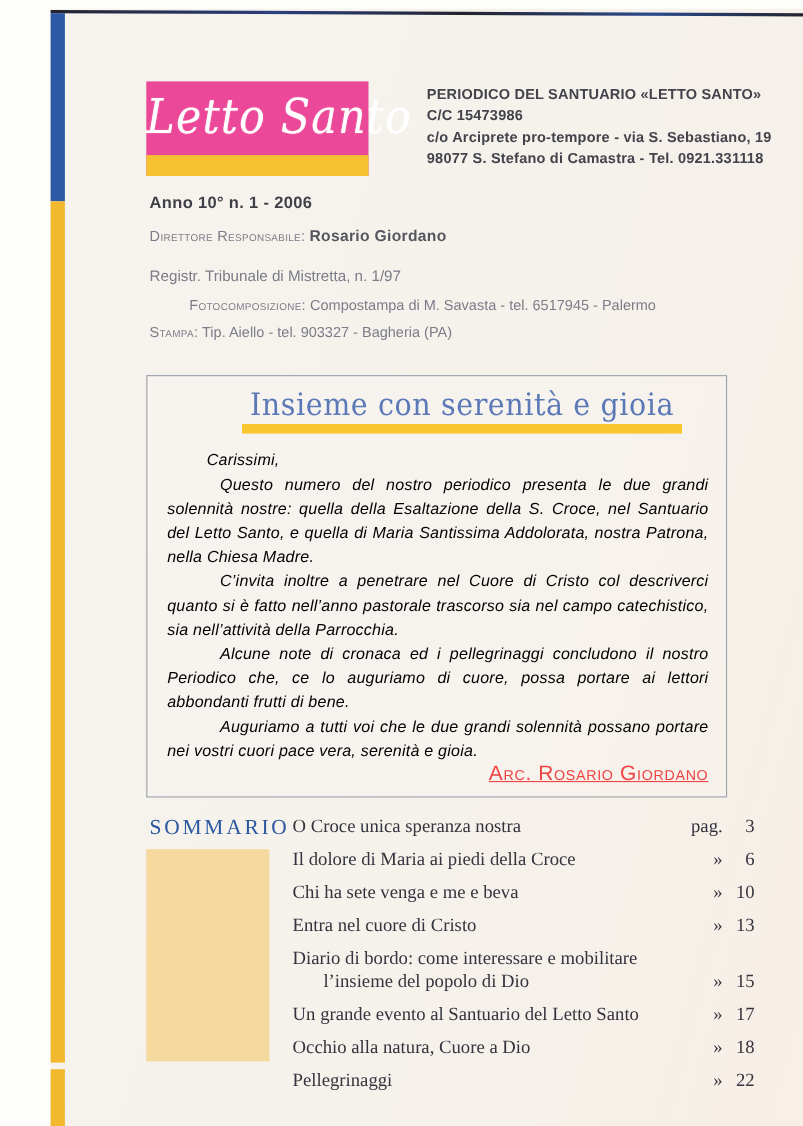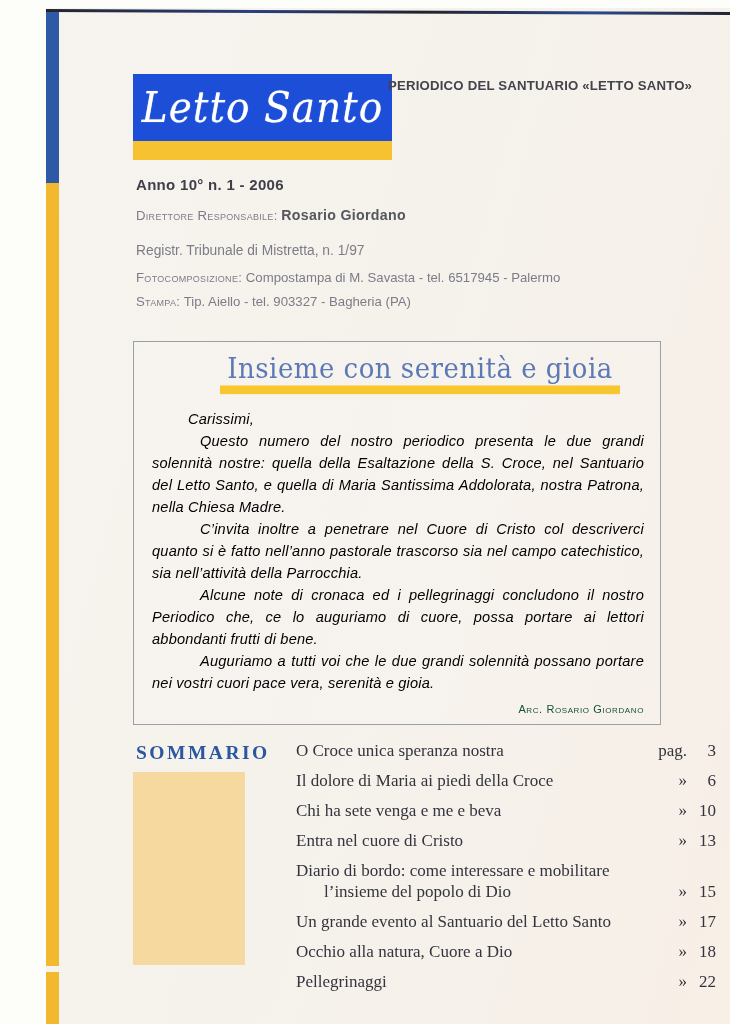--- a/index.html
+++ b/index.html
@@ -19,22 +19,22 @@
     background:linear-gradient(90deg,#23232d 0%,#2b3f7e 30%,#23232d 55%,#2a4a8c 80%,#23232d 100%);
     transform:rotate(0.25deg); transform-origin:left top;
   }
   .stripe { position:absolute; left:46px; width:13px; }
   .stripe-blue   { top:12px;  height:171px; background:#2e5aa5; }
   .stripe-yellow { top:183px; height:783px; background:#f2b92e; }
   .stripe-yellow2{ top:972px; height:52px;  background:#f2b92e; }
 
   
   .logo-box {
-    position:absolute; left:133px; top:74px; width:259px; height:86px;
-    background:#1d4ed8;
+    position:absolute; left:133px; top:74px; width:202px; height:86px;
+    background:#ec4899;
   }
   .logo-yellow { position:absolute; left:0; bottom:0; width:100%; height:19px; background:#f7c231; }
   .logo-text {
     position:absolute; left:0; top:8px; width:100%;
     text-align:center; white-space:nowrap;
     font-family:"DejaVu Serif", serif; font-style:italic;
     font-size:39px; color:#ffffff; letter-spacing:1px;
     transform:scaleY(1.12); transform-origin:top center;
     text-shadow:0 0 1px rgba(255,255,255,.6);
   }
@@ -46,21 +46,21 @@
   
   .issue {
     position:absolute; left:136px; top:176px;
     font-size:15px; font-weight:bold; color:#3f3f47; letter-spacing:.3px;
   }
   .imprint-line { position:absolute; left:136px; color:#7c7c88; font-size:13.2px; }
   .sc { font-variant:small-caps; letter-spacing:.3px; }
   .dir-line  { top:207px; }
   .dir-name  { font-weight:bold; color:#56565f; font-size:14.2px; letter-spacing:.3px; }
   .reg-line  { top:243px; font-size:13.8px;text-align:right; }
-  .foto-line { top:270px; }
+  .foto-line { top:270px;margin-left:36px; }
   .stampa-line { top:294px; }
 
   
   .letter-box {
     position:absolute; left:133px; top:341px; width:528px; height:384px;
     border:1px solid #99a1a8; background:rgba(255,255,255,.12);
   }
   .letter-title-wrap { text-align:center; padding:10px 0 0 46px; }
   .letter-title {
     display:inline-block; position:relative;
@@ -75,35 +75,35 @@
   }
   .letter-body {
     margin:17px 16px 0 18px;
     font-style:italic; font-size:14.6px; line-height:22px;
     color:#000000; text-align:justify; letter-spacing:.2px;
   }
   .letter-body p { text-indent:48px; margin:0; }
   .letter-body .salutation { text-indent:36px; }
   .letter-sig {
     position:absolute; right:16px; bottom:9px;
-    font-variant:small-caps; color:#14532d; font-size:11px; letter-spacing:.6px;
+    font-variant:small-caps; color:#ef4444; font-size:19px; letter-spacing:.6px;text-decoration:underline;
   }
 
   
   .sommario-heading {
     position:absolute; left:136px; top:742px;
-    font-family:"Liberation Serif", serif; font-weight:bold;
+    font-family:"Liberation Serif", serif; font-weight:normal;
     font-size:19.5px; color:#2b57a0; letter-spacing:2.5px;
   }
   .tan-block {
     position:absolute; left:133px; top:772px; width:112px; height:193px;
     background:#f6d99e;
   }
   .toc {
-    position:absolute; left:296px; top:740px; width:420px;
+    position:absolute; left:266px; top:740px; width:420px;
     font-family:"Liberation Serif", serif; font-size:17px; color:#34343e;
     line-height:21px;
   }
   .toc-row {
     display:flex; justify-content:space-between; align-items:flex-end;
     margin-bottom:9px;
   }
   .toc-title { flex:1; padding-right:10px; }
   .toc-line2 { padding-left:28px; }
   .toc-page { display:flex; align-items:flex-end; white-space:nowrap; }
@@ -118,20 +118,23 @@
 <div class="stripe stripe-blue"></div>
 <div class="stripe stripe-yellow"></div>
 <div class="stripe stripe-yellow2"></div>
 
 <div class="logo-box">
   <div class="logo-yellow"></div>
   <div class="logo-text">Letto Santo</div>
 </div>
 <div class="masthead">
   <div>PERIODICO DEL SANTUARIO «LETTO SANTO»</div>
+  <div>C/C 15473986</div>
+  <div>c/o Arciprete pro-tempore - via S. Sebastiano, 19</div>
+  <div>98077 S. Stefano di Camastra - Tel. 0921.331118</div>
 </div>
 
 <div class="issue">Anno 10° n. 1 - 2006</div>
 <div class="imprint-line dir-line">
   <span class="sc">Direttore Responsabile:</span>
   <span class="dir-name">Rosario Giordano</span>
 </div>
 <div class="imprint-line reg-line">Registr. Tribunale di Mistretta, n. 1/97</div>
 <div class="imprint-line foto-line">
   <span class="sc">Fotocomposizione:</span>

